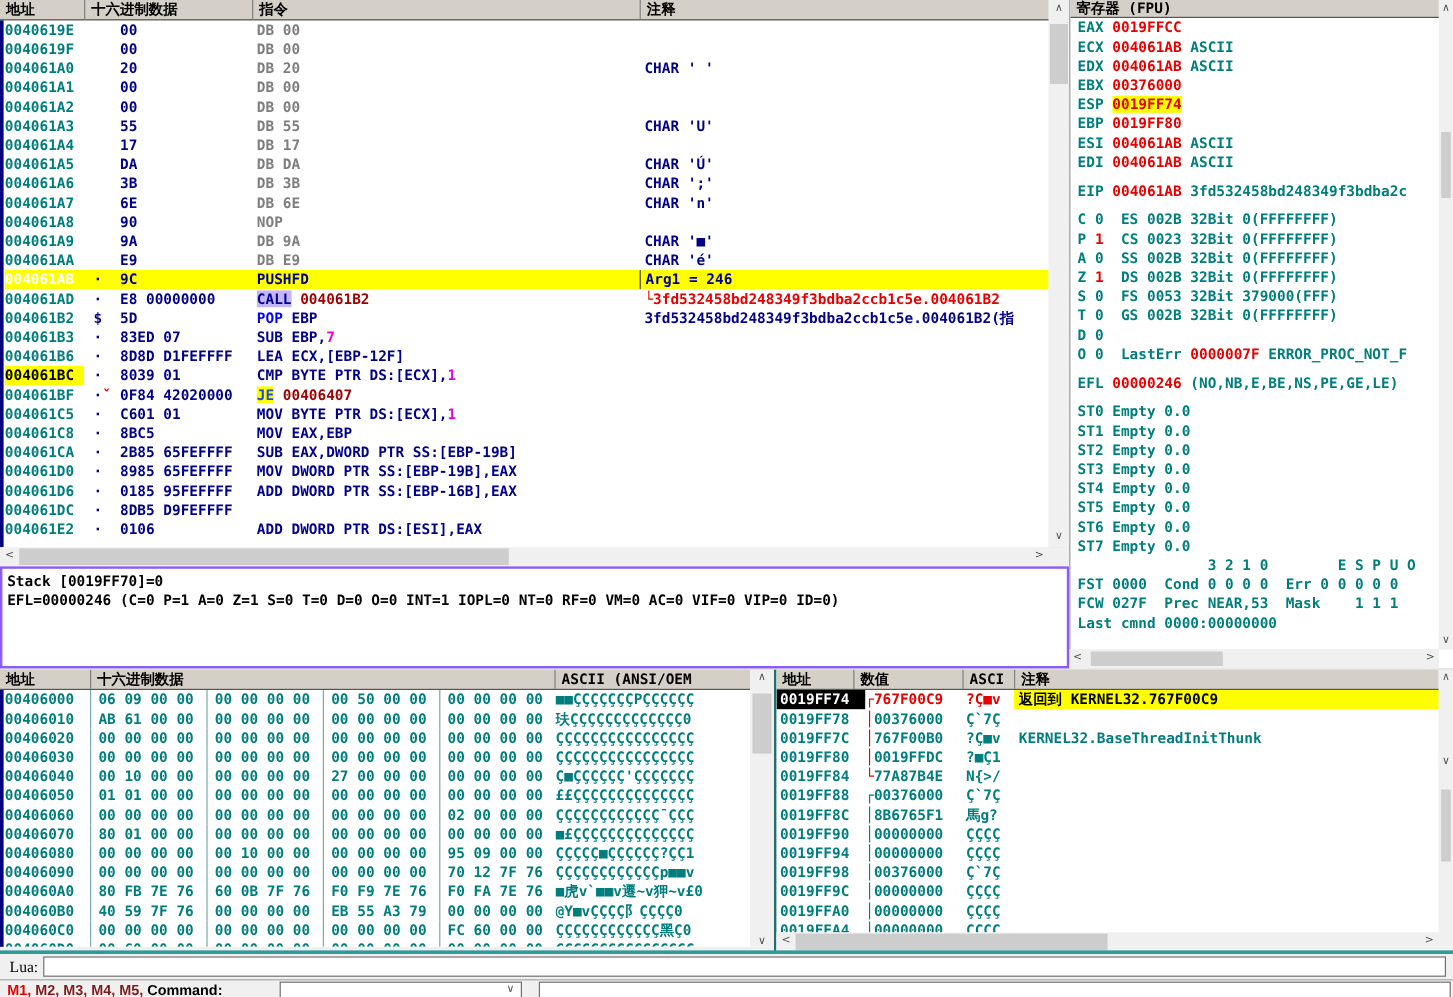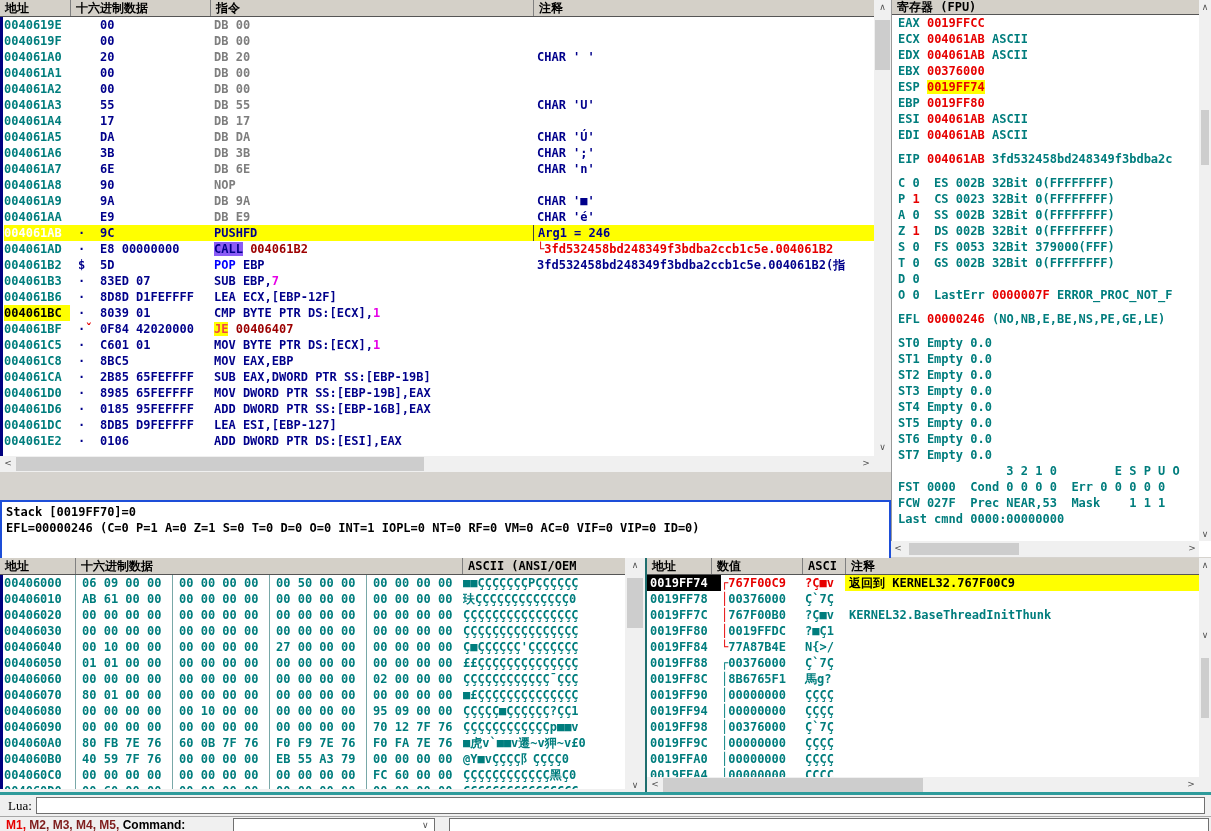--- a/index.html
+++ b/index.html
@@ -7,21 +7,21 @@
           font-family:"DejaVu Sans Mono",monospace;font-size:12px;font-weight:bold;}
   .panel{position:absolute;background:#fff;overflow:hidden;}
   .hdrbar{position:absolute;left:0;top:0;right:0;height:17px;background:#d4d0c8;color:#000;
           border-bottom:1px solid #555;box-sizing:border-box;}
   .hcell{position:absolute;top:0;height:16px;line-height:16px;overflow:hidden;white-space:pre;
          font-weight:bold;color:#000;padding-left:5px;box-sizing:border-box;}
   .hsep{border-left:1px solid #808080;}
   
   .s-teal{color:#007d7d}.s-red{color:#e60000}.s-navy{color:#00008b}.s-gray{color:#7e7e7e}
   .s-blue{color:#0000ff}.s-magenta{color:#e600e6}.s-darkred{color:#9c0000}.s-black{color:#000}
-  .s-hlcyan{background:#8b5cf6;color:#00008b}.s-hlyelred{background:#ffff00;color:#ef4444}
+  .s-hlcyan{background:#c4b5fd;color:#00008b}.s-hlyelred{background:#ffff00;color:#1d4ed8}
   .s-yel{background:#ffff00}
   
   .drow{position:relative;height:16px;line-height:16px;}
   .dc{position:absolute;top:0;height:16px;overflow:hidden;white-space:pre;}
   .dc-a{left:4px;width:66px;color:#007d7d;}
   .dc-h{left:70px;width:140px;}
   .dc-i{left:210px;width:323px;padding-left:4px;box-sizing:border-box;}
   .dc-c{left:533px;width:341px;padding-left:4px;box-sizing:border-box;}
   .drow.hl .dc{background:#ffff00;}
   .drow.hl .dc-c{border-left:1px solid #444;}
@@ -45,21 +45,21 @@
   .st-s{position:absolute;left:155px;width:43px;white-space:pre;overflow:hidden;padding-left:3px;box-sizing:border-box;}
   .st-c{position:absolute;left:198px;width:356px;white-space:pre;overflow:hidden;padding-left:4px;box-sizing:border-box;}
   
   .sb{position:absolute;background:#f0f0f0;}
   .sb-btn{position:absolute;color:#505050;font-size:9px;font-weight:normal;text-align:center;
           font-family:"DejaVu Sans",sans-serif;line-height:14px;background:#f0f0f0;}
   .sb-thumb{position:absolute;background:#cdcdcd;}
   .navyedge{position:absolute;background:#00007f;}
   .tealline{position:absolute;left:0;width:1211px;height:3px;background:#2e9b9b;}
   
-  #info{border:2px solid #1d4ed8;box-sizing:border-box;margin-top:28px;}
+  #info{border:2px solid #8b5cf6;box-sizing:border-box;}
   #info .iline{height:16px;line-height:16px;padding-left:4px;white-space:pre;color:#000;overflow:hidden;}
   
   #luabar{position:absolute;left:0;top:795px;width:1211px;height:21px;background:#f0f0f0;}
   #luabar .lbl{position:absolute;left:8px;top:3px;font-family:"Liberation Serif",serif;
                font-size:13px;font-weight:normal;color:#000;}
   .inputbox{position:absolute;background:#fff;border:1px solid #707070;box-sizing:border-box;
             font-family:"DejaVu Sans Mono",monospace;font-size:12px;padding:0 3px;outline:none;}
   #macrobar{position:absolute;left:0;top:816px;width:1211px;height:15px;background:#f0f0f0;
             border-top:1px solid #a8a8a8;box-sizing:border-box;font-family:"Liberation Sans",sans-serif;
             font-size:12px;font-weight:bold;white-space:pre;}
@@ -227,21 +227,20 @@
         </div>
         <div class="drow">
           <div class="dc dc-a">004061D6</div>
           <div class="dc dc-h"><span class="pfx"><span class="s-navy">·</span></span><span class="s-navy">0185 95FEFFFF</span></div>
           <div class="dc dc-i"><span class="s-navy">ADD DWORD PTR SS:[EBP-16B],EAX</span></div>
           <div class="dc dc-c"></div>
         </div>
         <div class="drow">
           <div class="dc dc-a">004061DC</div>
           <div class="dc dc-h"><span class="pfx"><span class="s-navy">·</span></span><span class="s-navy">8DB5 D9FEFFFF</span></div>
-          <div class="dc dc-i"><span class="s-navy">LEA ESI,[EBP-127]</span></div>
           <div class="dc dc-c"></div>
         </div>
         <div class="drow">
           <div class="dc dc-a">004061E2</div>
           <div class="dc dc-h"><span class="pfx"><span class="s-navy">·</span></span><span class="s-navy">0106</span></div>
           <div class="dc dc-i"><span class="s-navy">ADD DWORD PTR DS:[ESI],EAX</span></div>
           <div class="dc dc-c"></div>
         </div>
       </div>
   </div>

